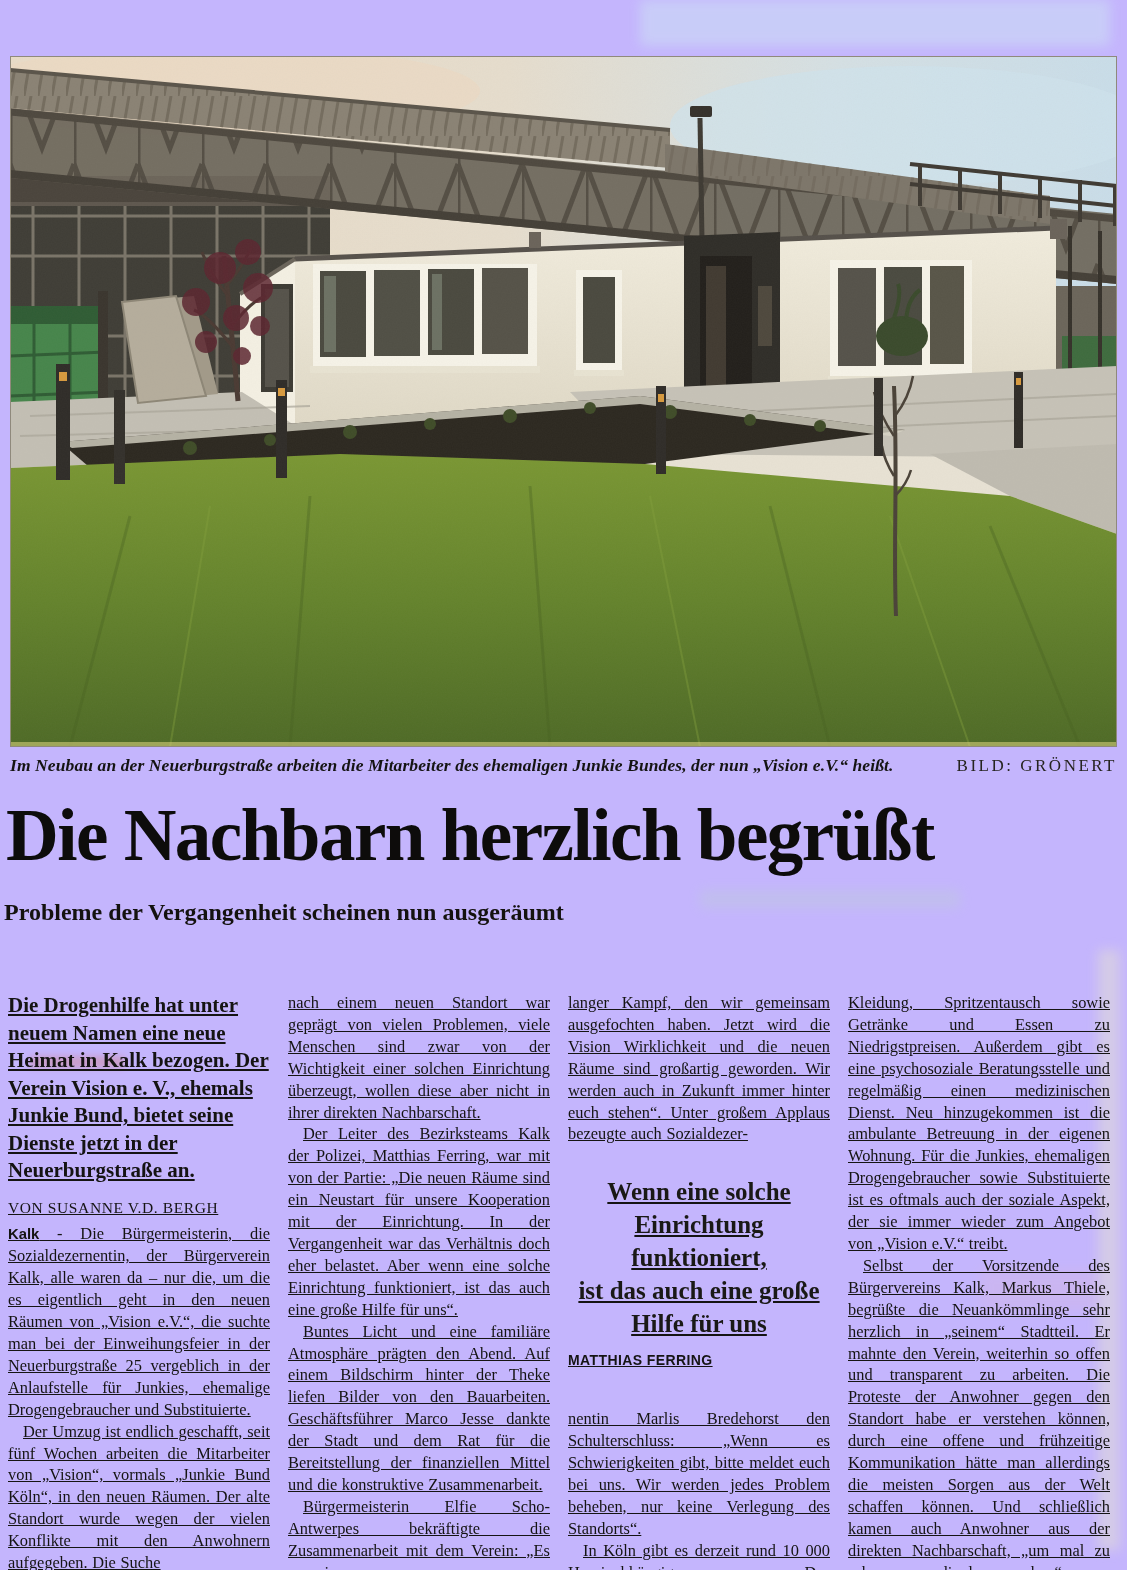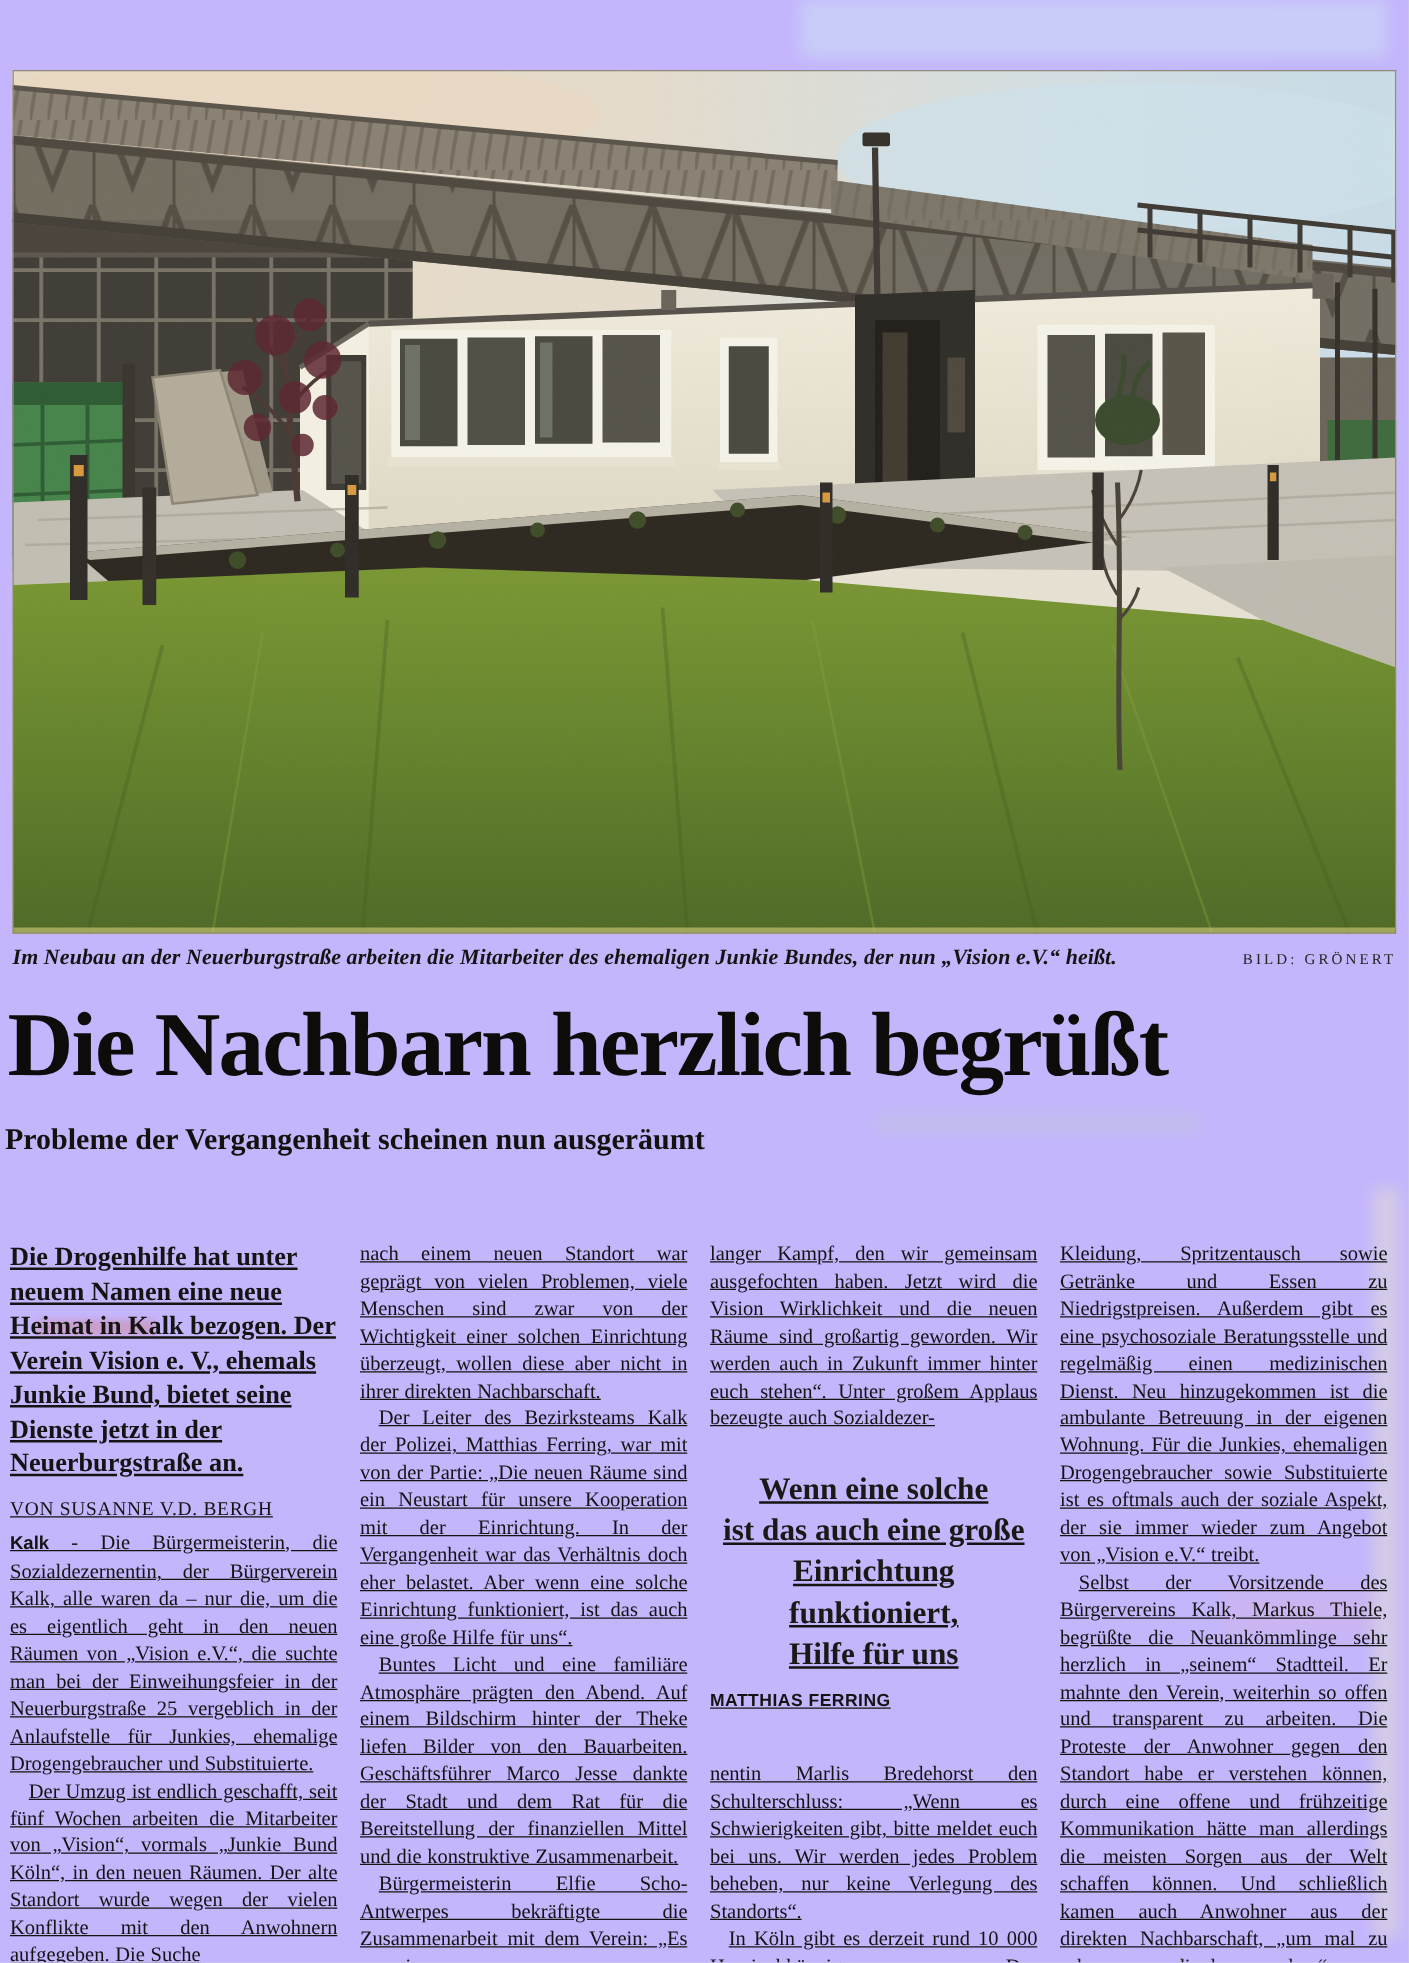--- a/index.html
+++ b/index.html
@@ -31,21 +31,21 @@
     position:absolute;left:10px;top:754px;width:1107px;
     display:flex;justify-content:space-between;align-items:baseline;
   }
   #caption{
     font-style:italic;font-weight:bold;
     font-size:17.5px;line-height:22px;
     letter-spacing:.1px;
   }
   #credit{
     font-family:"Liberation Serif", serif;
-    font-size:12px;letter-spacing:2.5px;
+    font-size:17px;letter-spacing:2.5px;
     white-space:nowrap;color:#262420;
     padding-left:26px;
   }
 
   #headline{
     position:absolute;left:6px;top:790px;width:1115px;
     font-size:73px;line-height:92px;font-weight:bold;
     letter-spacing:-1.5px;
     color:#0d0c0b;
     white-space:nowrap;
@@ -332,22 +332,22 @@
   <div id="col-1" class="col">
       <p class="para">nach einem neuen Standort war geprägt von vielen Problemen, viele Menschen sind zwar von der Wichtigkeit einer solchen Einrichtung überzeugt, wollen diese aber nicht in ihrer direkten Nachbarschaft.</p>
       <p class="para indent">Der Leiter des Bezirksteams Kalk der Polizei, Matthias Ferring, war mit von der Partie: „Die neuen Räume sind ein Neustart für unsere Kooperation mit der Einrichtung. In der Vergangenheit war das Verhältnis doch eher belastet. Aber wenn eine solche Einrichtung funktioniert, ist das auch eine große Hilfe für uns“.</p>
       <p class="para indent">Buntes Licht und eine familiäre Atmosphäre prägten den Abend. Auf einem Bildschirm hinter der Theke liefen Bilder von den Bauarbeiten. Geschäftsführer Marco Jesse dankte der Stadt und dem Rat für die Bereitstellung der finanziellen Mittel und die konstruktive Zusammenarbeit.</p>
       <p class="para indent">Bürgermeisterin Elfie Scho-Antwerpes bekräftigte die Zusammenarbeit mit dem Verein: „Es war ein</p>
     </div>
   <div id="col-2" class="col">
       <p class="para">langer Kampf, den wir gemeinsam ausgefochten haben. Jetzt wird die Vision Wirklichkeit und die neuen Räume sind großartig geworden. Wir werden auch in Zukunft immer hinter euch stehen“. Unter großem Applaus bezeugte auch Sozialdezer-</p>
       <div class="pullquote">
         <div>Wenn eine solche</div>
+        <div>Einrichtung funktioniert,</div>
         <div>ist das auch eine große</div>
-        <div>Einrichtung funktioniert,</div>
         <div>Hilfe für uns</div>
       </div>
       <div class="attribution">MATTHIAS FERRING</div>
       <p class="para">nentin Marlis Bredehorst den Schulterschluss: „Wenn es Schwierigkeiten gibt, bitte meldet euch bei uns. Wir werden jedes Problem beheben, nur keine Verlegung des Standorts“.</p>
       <p class="para indent">In Köln gibt es derzeit rund 10 000 Heroinabhängige. Das niederschwellige Angebot der Einrichtung ist in Köln einzigartig und umfasst die Bereitstellung von Duschen und Waschmöglichkeiten für</p>
     </div>
   <div id="col-3" class="col">
       <p class="para">Kleidung, Spritzentausch sowie Getränke und Essen zu Niedrigstpreisen. Außerdem gibt es eine psychosoziale Beratungsstelle und regelmäßig einen medizinischen Dienst. Neu hinzugekommen ist die ambulante Betreuung in der eigenen Wohnung. Für die Junkies, ehemaligen Drogengebraucher sowie Substituierte ist es oftmals auch der soziale Aspekt, der sie immer wieder zum Angebot von „Vision e.V.“ treibt.</p>
       <p class="para indent">Selbst der Vorsitzende des Bürgervereins Kalk, Markus Thiele, begrüßte die Neuankömmlinge sehr herzlich in „seinem“ Stadtteil. Er mahnte den Verein, weiterhin so offen und transparent zu arbeiten. Die Proteste der Anwohner gegen den Standort habe er verstehen können, durch eine offene und frühzeitige Kommunikation hätte man allerdings die meisten Sorgen aus der Welt schaffen können. Und schließlich kamen auch Anwohner aus der direkten Nachbarschaft, „um mal zu schauen, was die da so machen“.</p>
     </div>

